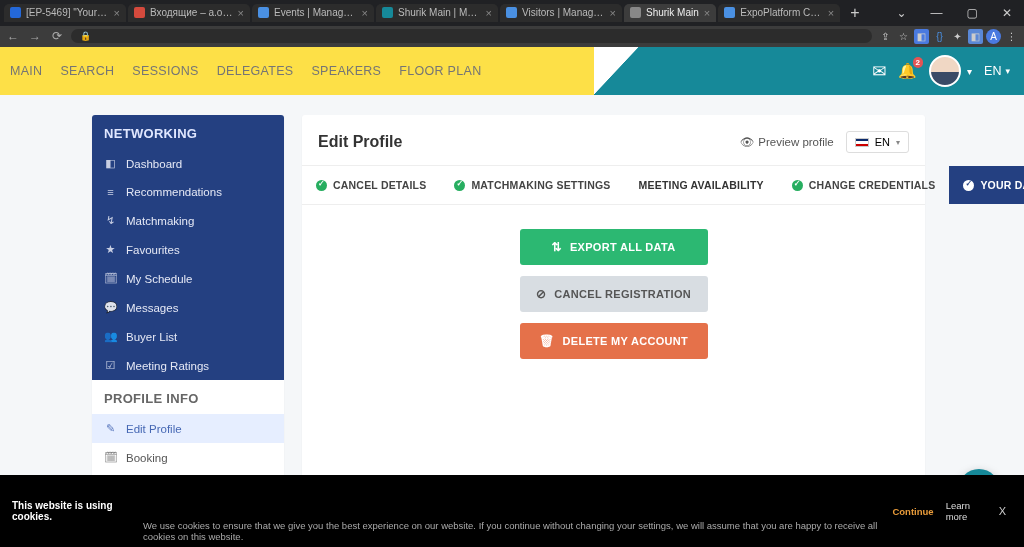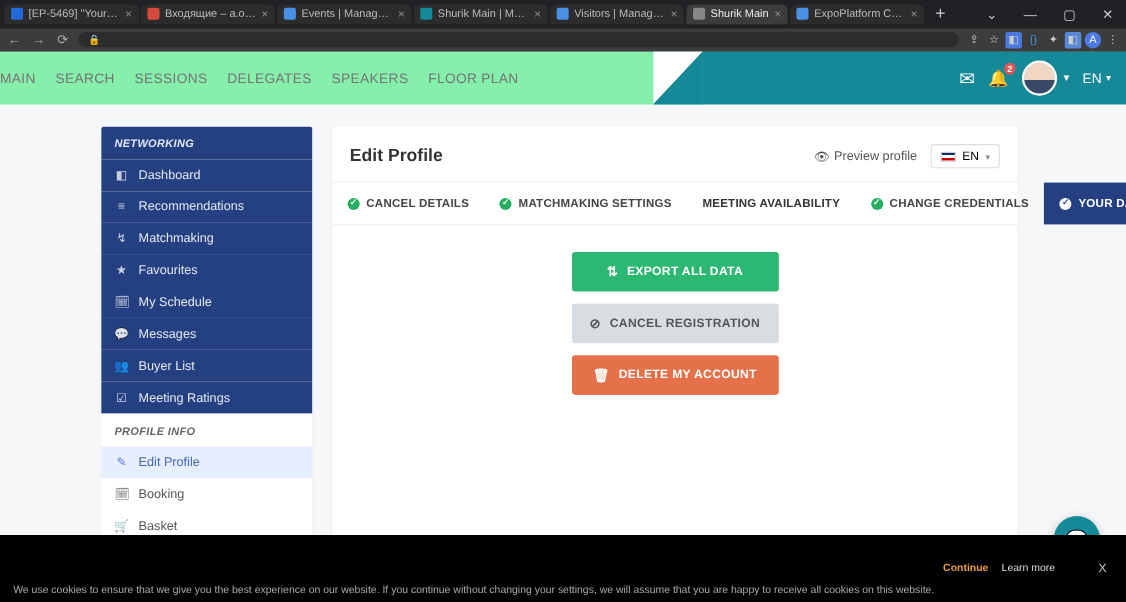--- a/index.html
+++ b/index.html
@@ -19,37 +19,37 @@
 
 .url-row { display: flex; align-items: center; height: 22px; background: #3c3c3c; padding: 0 5px; gap: 6px; }
 .nav-icon { color: #aaa; cursor: pointer; width: 16px; text-align: center; font-size: 12px; }
 .url-bar { flex: 1; background: #2c2c2c; border-radius: 11px; padding: 2px 9px; color: #ddd; font-size: 10.5px; display: flex; align-items: center; gap: 5px; }
 .url-bar .lock { font-size: 9px; }
 .ext-row { display: flex; gap: 3px; }
 .ext { width: 15px; height: 15px; border-radius: 2px; display: flex; align-items: center; justify-content: center; color: #ccc; font-size: 10px; }
 
 
 .app-bar { height: 48px; display: flex; background: #fff; }
-.app-bar-left { flex: 1; display: flex; align-items: center; gap: 18px; background: #86efac; }
+.app-bar-left { flex: 1; display: flex; align-items: center; gap: 18px; padding-left: 10px; background: #fde047; }
 .nav-link { color: #757575; font-size: 12.5px; font-weight: 500; letter-spacing: .3px; cursor: pointer; }
 .app-bar-right { width: 385px; background: #168999; display: flex; align-items: center; justify-content: flex-end; gap: 12px; padding-right: 14px; position: relative; }
 .app-bar-right::before { content: ""; position: absolute; left: -45px; top: 0; width: 45px; height: 100%; background: linear-gradient(to right bottom, #fff 49%, #168999 50%); }
 .mail-icon { color: #fff; font-size: 17px; cursor: pointer; }
 .bell-wrap { position: relative; color: #fff; font-size: 15px; cursor: pointer; }
 .bell-wrap .badge { position: absolute; top: -5px; right: -6px; background: #e35454; color: #fff; font-size: 8px; border-radius: 7px; padding: 0 3px; line-height: 11px; font-weight: bold; }
 .avatar-wrap { display: flex; align-items: center; gap: 6px; cursor: pointer; }
 .avatar { width: 32px; height: 32px; border-radius: 50%; background: linear-gradient(180deg, #f0d7c4 0 55%, #3a4a66 55%); border: 2px solid #fff; }
 .avatar-wrap .chev { color: #fff; font-size: 10px; }
 .lang-sel { color: #fff; font-size: 12.5px; font-weight: 500; display: flex; align-items: center; gap: 4px; cursor: pointer; }
 .lang-sel .chev { font-size: 9px; }
 
 
 .page { display: flex; gap: 18px; padding: 20px 0 0 92px; }
 .sidebar { width: 192px; background: #fff; border-radius: 3px; overflow: hidden; box-shadow: 0 1px 2px rgba(0,0,0,0.06); }
-.side-hdr { padding: 11px 12px 8px; font-size: 10px; font-weight: 700; letter-spacing: .3px; font-style: italic; }
+.side-hdr { padding: 11px 12px 8px; font-size: 13px; font-weight: 700; letter-spacing: .3px; }
 .side-hdr.blue { background: #244081; color: #e0e7ff; }
 .side-hdr.white { background: #fff; color: #666; }
 .side-item { display: flex; align-items: center; gap: 9px; padding: 8px 12px; font-size: 11.5px; cursor: pointer; }
 .side-item.blue { background: #244081; color: #e5e8f5; }
 .side-item.white { background: #fff; color: #555; }
 .side-item.active { background: #e6eeff; color: #4668b4; }
 .side-item .icon { width: 13px; text-align: center; font-size: 11px; opacity: .85; flex-shrink: 0; }
 
 .main-card { width: 623px; background: #fff; border-radius: 3px; box-shadow: 0 1px 2px rgba(0,0,0,0.06); }
 .card-header { display: flex; align-items: center; justify-content: space-between; padding: 16px 16px 12px; }
@@ -289,17 +289,18 @@
         </button>
     </div>
   </div>
 </div>
 
 <div class="chat-fab">
     <span>💬</span>
   </div>
 
 <div class="cookie-bar">
+  <span class="ttl">This website is using cookies.</span>
   <span class="msg">We use cookies to ensure that we give you the best experience on our website. If you continue without changing your settings, we will assume that you are happy to receive all cookies on this website.</span>
   <span class="cont">Continue</span>
   <span class="learn">Learn more</span>
   <span class="close">X</span>
 </div>
 
 </body></html>

